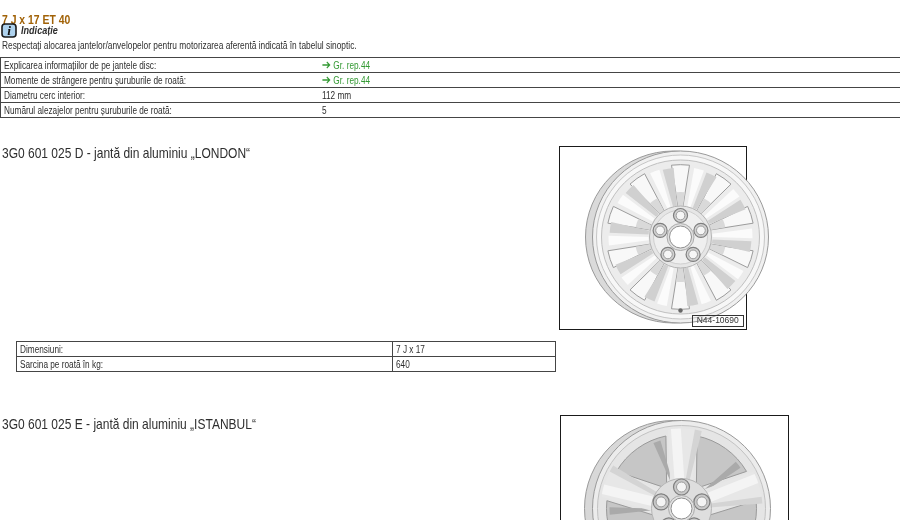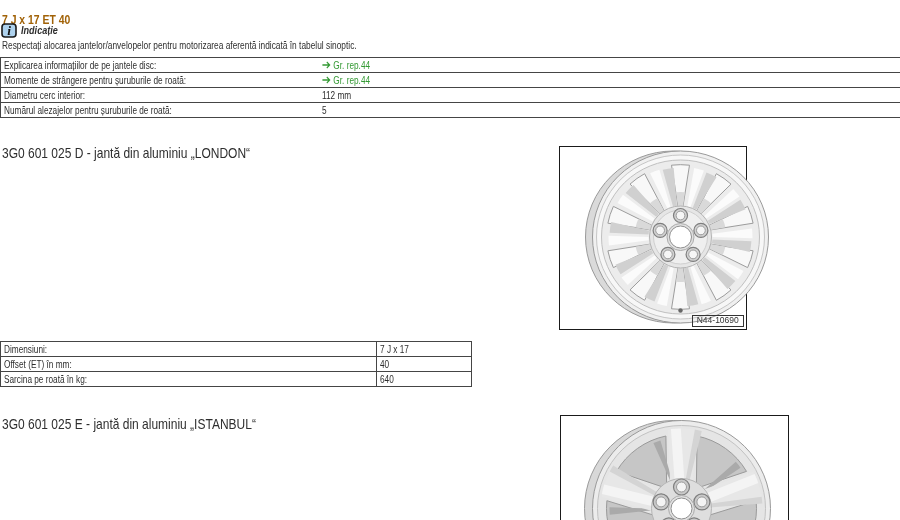--- a/index.html
+++ b/index.html
@@ -115,33 +115,29 @@
 <circle cx="133.1" cy="107.4" r="4.4" fill="#f6f6f6" stroke="#9a9a9a" stroke-width="1"></circle>
 <circle cx="140.9" cy="83.4" r="7" fill="#d2d2d2" stroke="#7e7e7e" stroke-width="1.2"></circle>
 <circle cx="140.9" cy="83.4" r="4.4" fill="#f6f6f6" stroke="#9a9a9a" stroke-width="1"></circle>
 <circle cx="120.5" cy="90.0" r="13.5" fill="#e0e0e0" stroke="#ababab" stroke-width="1"></circle>
 <circle cx="120.5" cy="90.0" r="11" fill="#ffffff" stroke="#8f8f8f" stroke-width="1"></circle>
 <circle cx="120.5" cy="163.5" r="2.2" fill="#666666"></circle>
 </svg>
 <div class="lbl">N44-10690</div>
 </div>
 
-<table class="t2 abs" style="left:0;top:341px;width:472px">
+<table class="t2 abs" style="left:16px;top:341px;width:540px">
 <colgroup>
       <col style="width:376px">
       <col>
     </colgroup>
 <tbody>
       <tr>
         <td><span class="sx">Dimensiuni:</span></td>
         <td><span class="sx">7 J x 17</span></td>
-      </tr>
-<tr>
-        <td><span class="sx">Offset (ET) în mm:</span></td>
-        <td><span class="sx">40</span></td>
       </tr>
 <tr>
         <td><span class="sx">Sarcina pe roată în kg:</span></td>
         <td><span class="sx">640</span></td>
       </tr>
 </tbody>
   </table>
 
 <div class="hd" style="top:414.5px"><span class="sx">3G0 601 025 E - jantă din aluminiu „ISTANBUL“</span></div>
 

